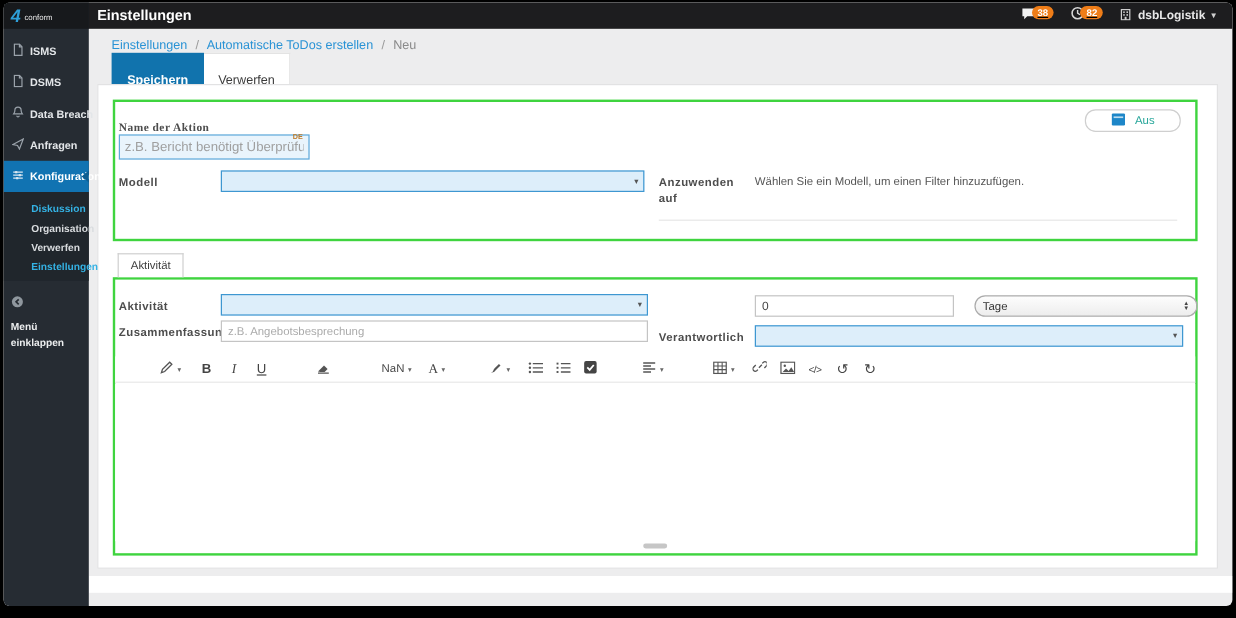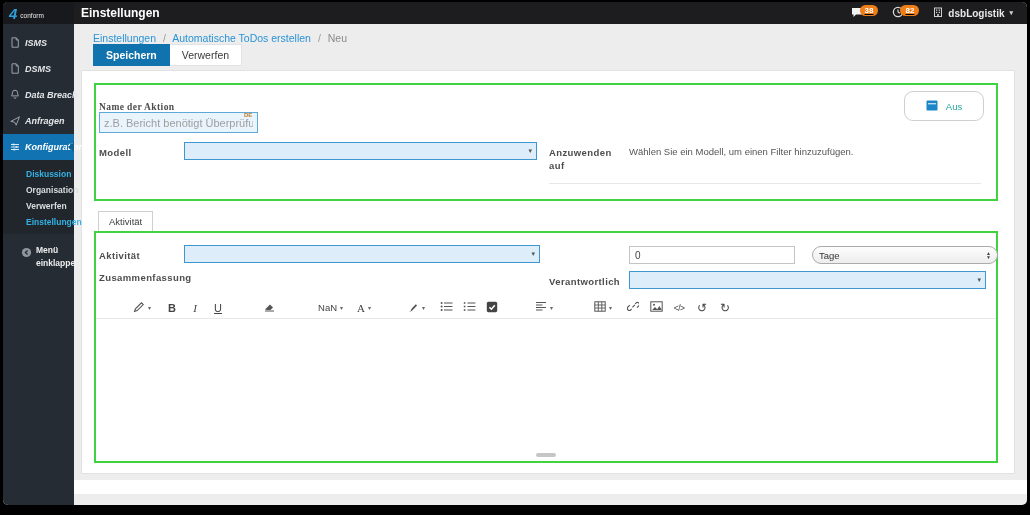--- a/index.html
+++ b/index.html
@@ -15,39 +15,39 @@
   .count-badge { background:#ef7d18; color:#fff; font-size:8px; font-weight:bold; border-radius:8px; padding:1px 5px; margin-left:-4px; margin-top:-6px; }
   .tenant { display:flex; align-items:center; gap:5px; color:#e8e8e8; font-size:10px; font-weight:bold; }
   .tenant .caret { font-size:7px; color:#cfcfcf; }
 
   
   .sidebar { position:absolute; left:0; top:0; bottom:0; width:71px; background:#262c33; z-index:6; }
   .logo { height:22px; background:#17191c; display:flex; align-items:center; padding-left:6px; gap:3px; }
   .logo .num { color:#2e9fd8; font-size:15px; font-weight:bold; font-style:italic; line-height:1; }
   .logo .name { color:#e9e9e9; font-size:6.5px; margin-top:4px; }
   .nav { padding-top:6px; }
-  .nav-item { display:flex; align-items:center; gap:5px; padding:4px 0 4px 7px; cursor:pointer; position:relative;font-style:italic; }
+  .nav-item { display:flex; align-items:center; gap:5px; padding:4px 0 4px 7px; cursor:pointer; position:relative; }
   .nav-item .lbl { color:#e3e6e9; font-size:9px; font-weight:bold; white-space:nowrap; }
   .nav-item svg { flex:none; }
   .nav-item.active { background:#1173b2; }
   .nav-item.active .lbl { color:#fff; }
   .active-arrow { position:absolute; right:0; top:50%; transform:translateY(-50%); width:0; height:0; border-top:5px solid transparent; border-bottom:5px solid transparent; border-right:6px solid #0e5e91; }
   .subnav { padding:6px 0 4px 16px; background:#20262c; }
   .subnav-item { display:block; padding:3px 7px; font-size:8.5px; font-weight:bold; color:#d9dcdf; cursor:pointer; }
   .subnav-item.hl { color:#34b2e4; }
-  .collapse-item { display:flex; gap:4px; padding:10px 4px 0 18px; cursor:pointer; }
+  .collapse-item { display:flex; gap:4px; padding:10px 4px 0 6px; cursor:pointer;flex-direction:column; }
   .collapse-item .lbl { color:#eceeef; font-size:8.5px; font-weight:bold; line-height:1.5; }
 
   
   .main { position:absolute; left:71px; top:22px; right:0; bottom:0; }
   .breadcrumb { position:absolute; left:19px; top:8px; font-size:10.5px; color:#8a8a8a; }
   .breadcrumb a { color:#2a93d5; text-decoration:none; cursor:pointer; }
   .breadcrumb .sep { margin:0 4px; color:#9a9a9a; }
   .btn-row { position:absolute; left:19px; top:20px; display:flex; }
-  .btn { font-size:10.5px; padding:4px 12px; cursor:pointer; border:1px solid transparent; }
+  .btn { font-size:10.5px; padding:16px 12px; cursor:pointer; border:1px solid transparent; }
   .btn-primary { background:#1173ad; color:#fff; font-weight:bold; }
   .btn-plain { background:#fff; color:#3a3a3a; border-color:#e3e3e3; border-left:none; }
 
   .card { position:absolute; left:7px; top:46px; width:934px; height:404px; background:#fff; border:1px solid #e2e2e3; }
 
   .gsec { position:absolute; background:#fff; border:2px solid #3fd43f; }
   .sec1 { left:12px; top:12px; width:904px; height:118px; }
   .sec2 { left:12px; top:160px; width:904px; height:232px; }
 
   .flabel { position:absolute; font-size:9.5px; font-weight:bold; color:#4d4d4d; letter-spacing:.4px; line-height:1.4; }
@@ -57,21 +57,21 @@
   .inp-blue { position:absolute; background:#e9f4fc; border:1px solid #5ea9da; font-size:11px; color:#333; padding:2px 4px; outline:none; }
   .inp-blue::placeholder { color:#9f9f9f; }
   .lang-tag { position:absolute; font-size:6px; font-weight:bold; color:#bf7b2a; }
   .sel-blue { position:absolute; background:#ddeefa; border:1px solid #3e97d1; display:flex; align-items:center; cursor:pointer; }
   .sel-blue .caret { margin-left:auto; font-size:7px; color:#555; padding-right:4px; }
   .inp-white { position:absolute; background:#fff; border:1px solid #c4c4c4; font-size:10px; color:#444; padding:2px 5px; outline:none; }
   .inp-white::placeholder { color:#ababab; }
   .sel-native { position:absolute; background:linear-gradient(#fdfdfd,#ededed); border:1px solid #ababab; border-radius:9px; display:flex; align-items:center; font-size:9.5px; color:#333; padding:0 6px; cursor:pointer; }
   .sel-native .stepper { margin-left:auto; display:flex; flex-direction:column; line-height:4px; font-size:5px; color:#444; }
 
-  .aus-btn { position:absolute; right:12px; top:6px; width:80px; height:30px; border:1px solid #cfcfcf; border-radius:9px; background:#fff; display:flex; align-items:center; justify-content:center; gap:8px; cursor:pointer; }
+  .aus-btn { position:absolute; right:12px; top:6px; width:80px; height:19px; border:1px solid #cfcfcf; border-radius:9px; background:#fff; display:flex; align-items:center; justify-content:center; gap:8px; cursor:pointer; }
   .aus-btn .txt { color:#26a69a; font-size:9.5px; }
 
   .tab { position:absolute; left:16px; top:140px; height:20px; padding:0 10px; background:#fff; border:1px solid #cfcfcf; border-bottom:none; display:flex; align-items:center; font-size:9.5px; color:#3d3d3d; cursor:pointer; z-index:2; }
 
   .rte-toolbar { position:absolute; left:0; top:64px; right:0; height:22px; display:flex; align-items:center; padding-left:9px; border-bottom:1px solid #e8e8e8; background:#fff; }
   .rte-btn { display:flex; align-items:center; justify-content:center; min-width:16px; height:18px; margin-right:7px; cursor:pointer; color:#444; font-size:10px; }
   .rte-btn.gap { margin-right:13px;margin-left:28px; }
   .rte-btn .tcaret { font-size:6px; color:#666; margin-left:3px; }
   .rte-btn b { font-size:11px; }
   .rte-btn i { font-family:"Liberation Serif", serif; font-size:11px; }
@@ -232,20 +232,21 @@
         <input class="inp-white" style="left: 533px; top: 13px; width: 166px; height: 18px;" value="0">
         <div class="sel-native" style="left:716px; top:13px; width:186px; height:18px;">
           <span>Tage</span>
           <span class="stepper">
               <span>▲</span>
               <span>▼</span>
             </span>
         </div>
 
         <div class="flabel" style="left:3px; top:38px;">Zusammenfassung</div>
+        <input class="inp-white" style="left: 88px; top: 34px; width: 356px; height: 18px; font-size: 9.5px;" placeholder="z.B. Angebotsbesprechung">
 
         <div class="flabel" style="left:453px; top:42px;">Verantwortlich</div>
         <div class="sel-blue" style="left:533px; top:38px; width:357px; height:18px;">
           <span class="caret">▾</span>
         </div>
 
         <div class="rte-toolbar">
           <span class="rte-btn gap">
             <span><svg width="12" height="12" viewBox="0 0 12 12">
                   <path d="M1.5 10.5l.9-2.7 6-6 1.8 1.8-6 6z" fill="none" stroke="#555" stroke-width="1.1"></path>

